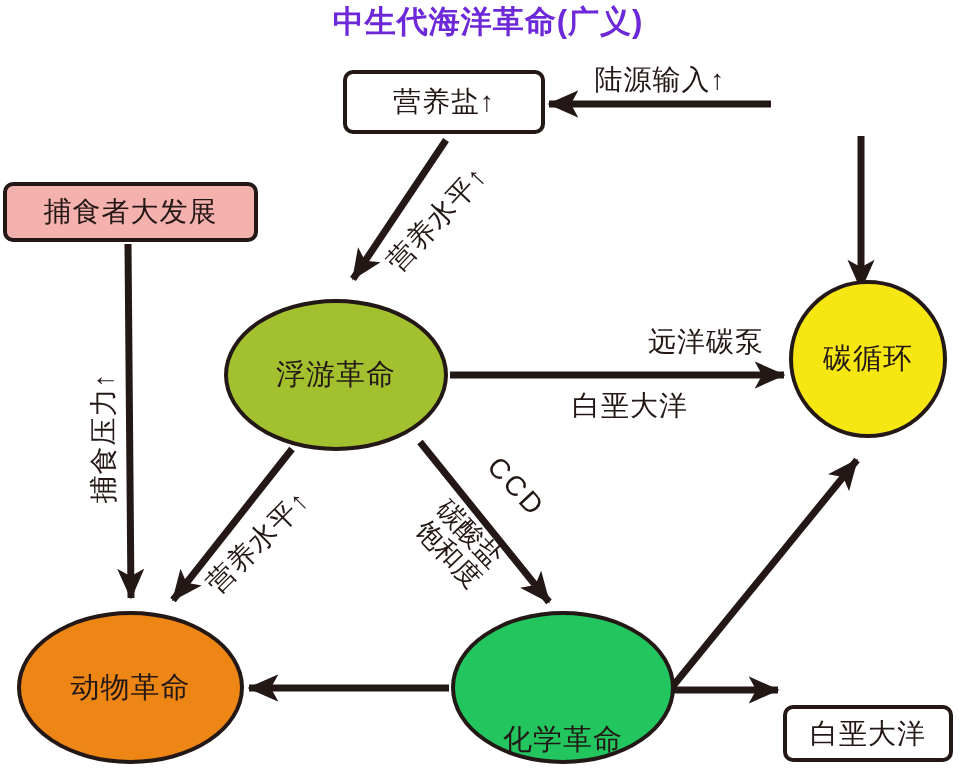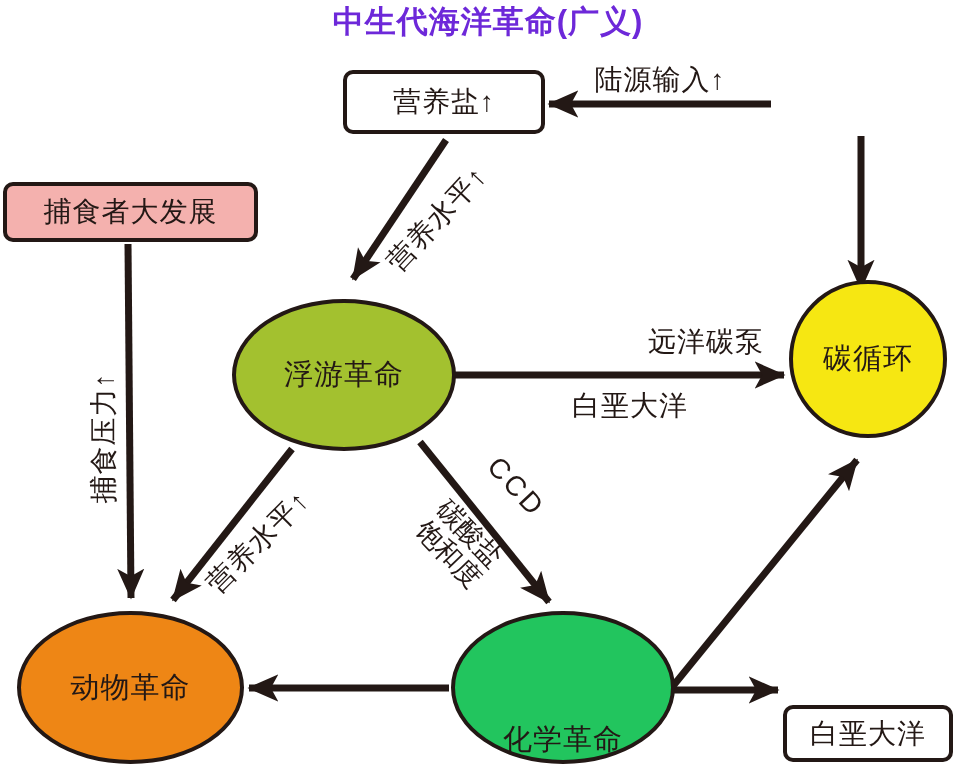--- a/index.html
+++ b/index.html
@@ -69,21 +69,21 @@
 
   <div class="node rect fill-nutrient" style="left:343px;top:70px;width:202px;height:64px;">
     <span>营养盐↑</span>
   </div>
 
 
   <div class="node rect fill-predator" style="left:3px;top:182px;width:255px;height:60px;">
     <span>捕食者大发展</span>
   </div>
 
-  <div class="node ellipse fill-plankton" style="left:232px;top:299px;width:224px;height:152px;">
+  <div class="node ellipse fill-plankton" style="left:224px;top:299px;width:224px;height:152px;">
     <span>浮游革命</span>
   </div>
 
   <div class="node ellipse fill-carbon" style="left:789px;top:280px;width:158px;height:158px;">
     <span>碳循环</span>
   </div>
 
   <div class="node ellipse fill-animal" style="left:17px;top:611px;width:227px;height:153px;">
     <span>动物革命</span>
   </div>

